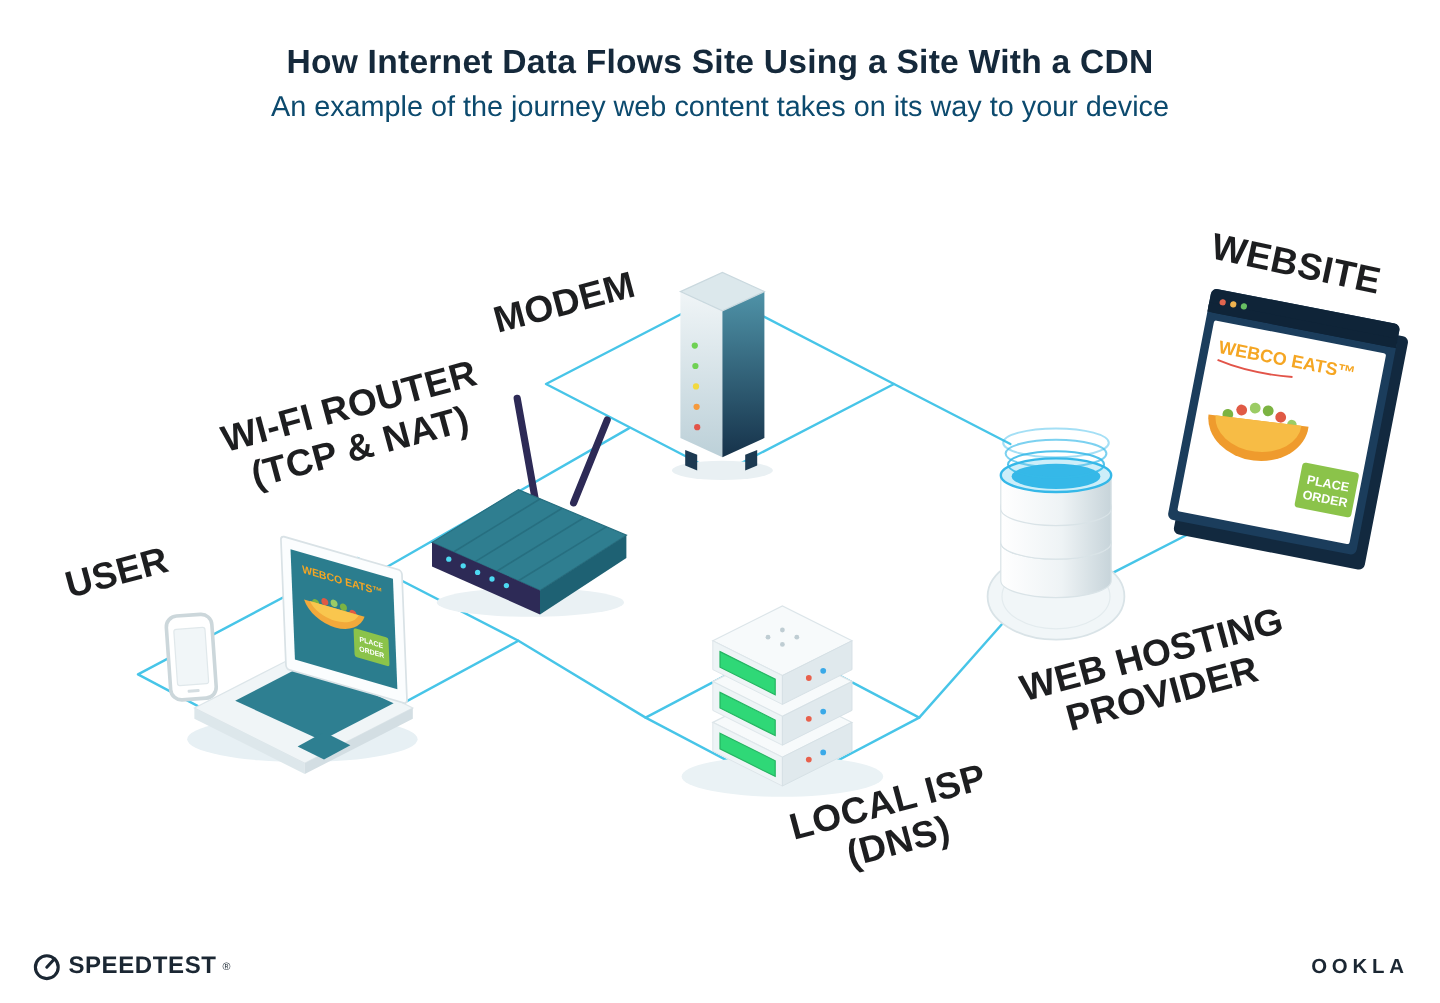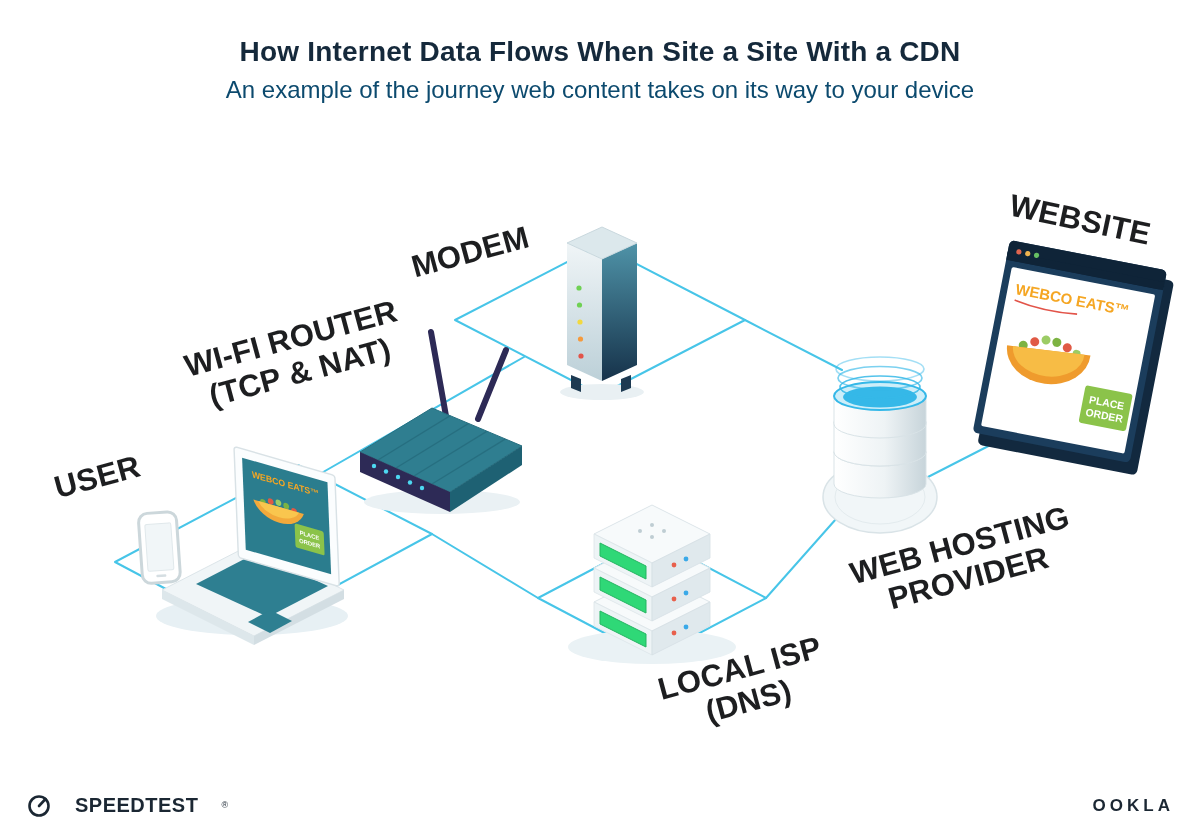--- a/index.html
+++ b/index.html
@@ -12,34 +12,34 @@
     font-size:28px;font-weight:700;color:#15293b;letter-spacing:.2px;
   }
   .subtitle{
     position:absolute;top:76px;left:0;width:1200px;text-align:center;
     font-size:24px;font-weight:400;color:#0c4a6e;
   }
   svg.diagram{position:absolute;left:0;top:0;}
   svg text{font-family:"Liberation Sans",sans-serif;}
   .iso-label{font-size:31px;font-weight:700;fill:#1d1e20;letter-spacing:.3px;}
   .footer-left{
-    position:absolute;left:26px;bottom:18px;display:flex;align-items:center;gap:23px;
+    position:absolute;left:26px;bottom:18px;display:flex;align-items:center;gap:5px;
     color:#1b2733;
   }
   .footer-left .brand{font-size:20px;font-weight:700;letter-spacing:.5px;}
   .footer-left sup{font-size:9px;font-weight:400;}
   .footer-right{
     position:absolute;right:26px;bottom:20px;color:#1b2733;
     font-size:17px;font-weight:700;letter-spacing:4px;
   }
 </style>
 </head>
 <body>
 
-<div class="title">How Internet Data Flows When Site a Site With a CDN</div>
+<div class="title">How Internet Data Flows Site Using a Site With a CDN</div>
 <div class="subtitle">An example of the journey web content takes on its way to your device</div>
 
 <svg class="diagram" width="1200" height="836" viewBox="0 0 1200 836">
   <defs>
     <linearGradient id="gModemL" x1="0" y1="0" x2="0" y2="1">
       <stop offset="0" stop-color="#f0f5f7"></stop>
         <stop offset="1" stop-color="#bcd0d8"></stop>
     </linearGradient>
     <linearGradient id="gModemR" x1="0" y1="0" x2="0" y2="1">
       <stop offset="0" stop-color="#4f93a8"></stop>

